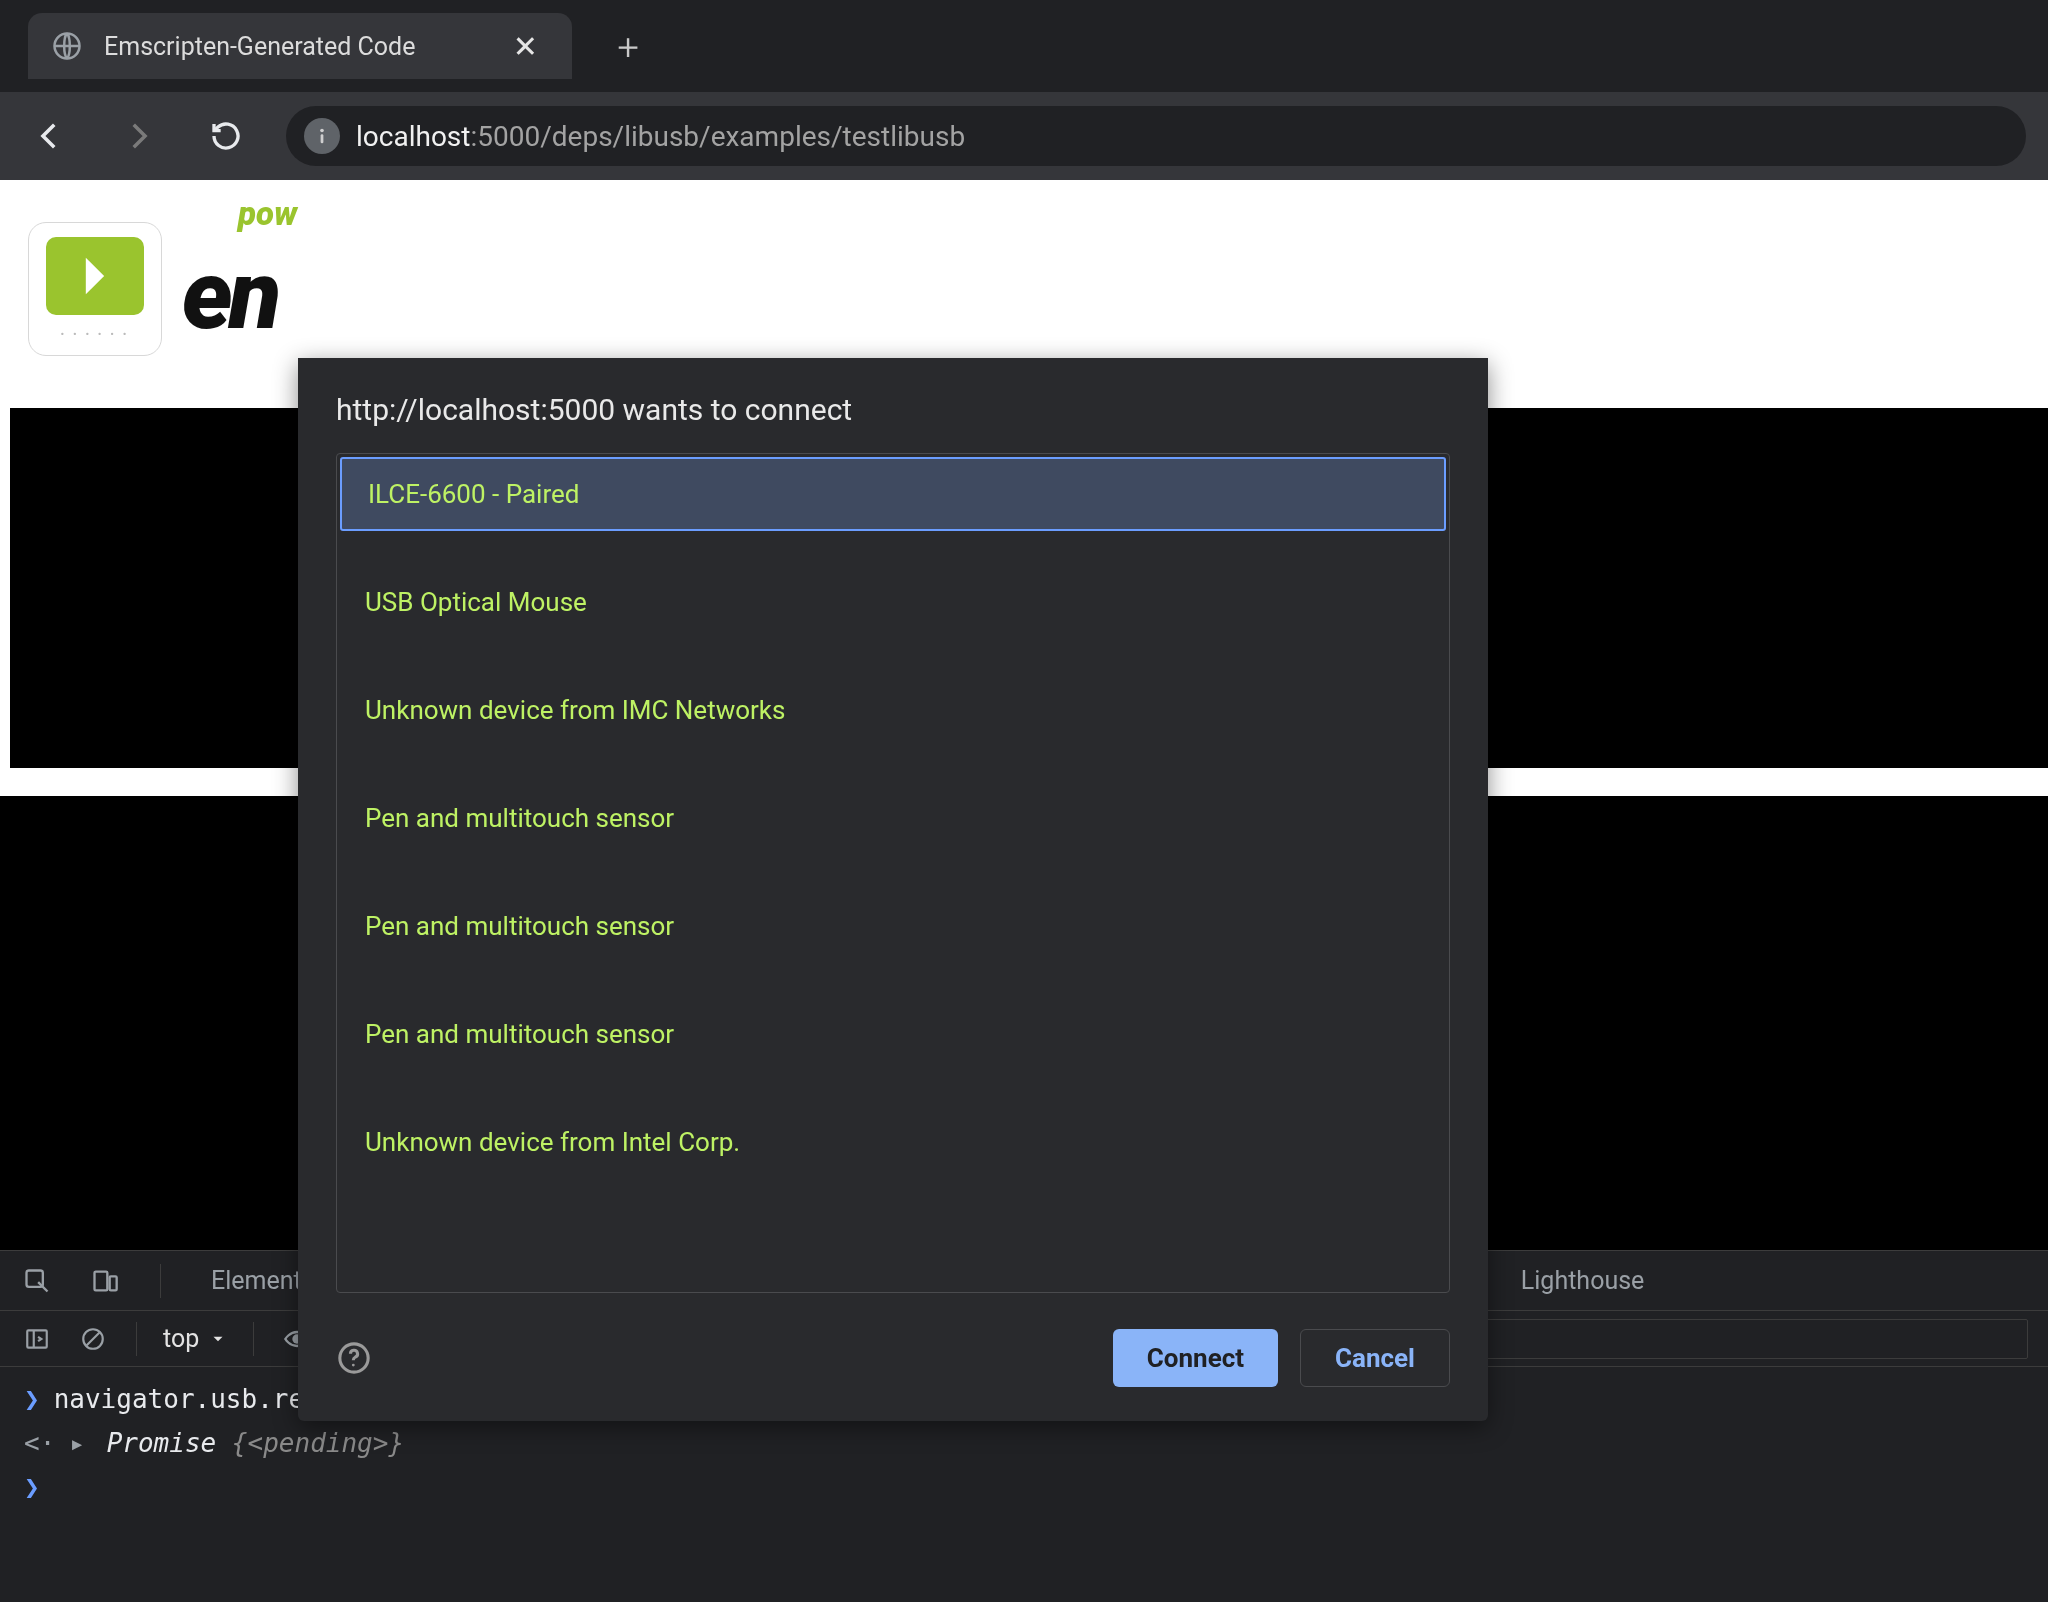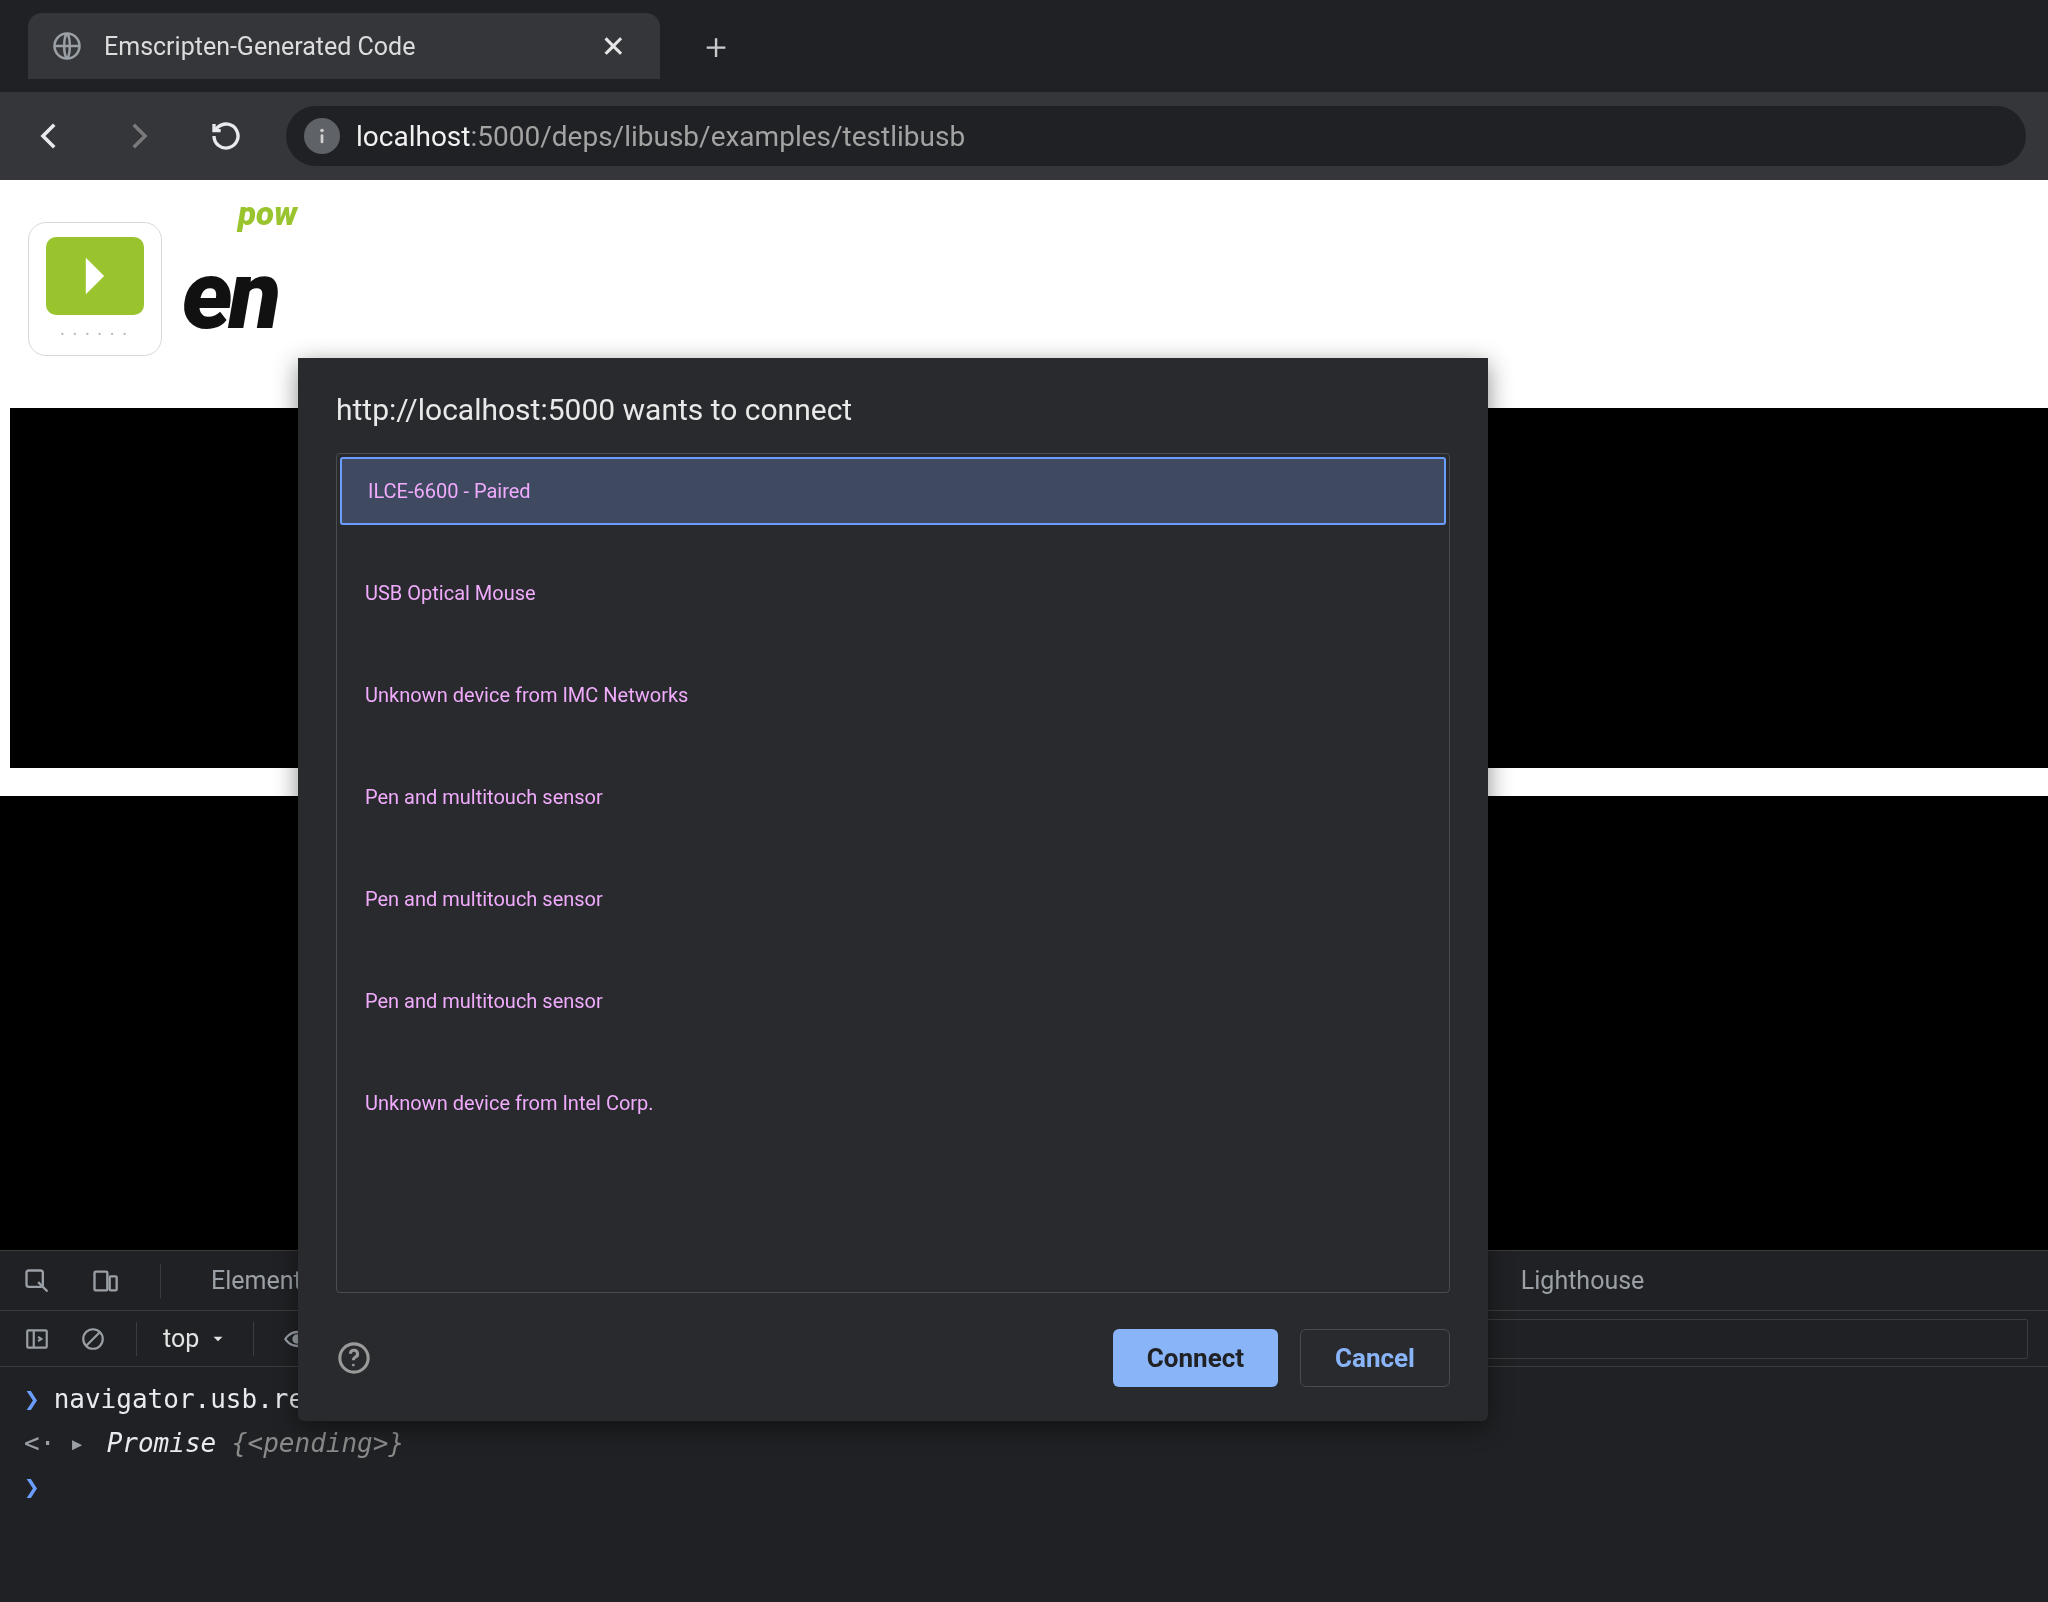--- a/index.html
+++ b/index.html
@@ -19,21 +19,21 @@
     align-items: center;
     padding-left: 28px;
   }
   .tab {
     height: 66px;
     background: #35363a;
     border-radius: 14px 14px 0 0;
     display: flex;
     align-items: center;
     padding: 0 26px 0 24px;
-    width: 632px;
+    width: 544px;
     position: relative;
   }
   .tab-globe {
     width: 30px; height: 30px;
     margin-right: 22px;
     display:flex;align-items:center;justify-content:center;
   }
   .tab-title {
     font-size: 25px;
     color: #dcdcdc;
@@ -159,22 +159,22 @@
     font-size:30px;color:#e9e9e9;margin-bottom:26px;
   }
   .device-list{
     border:1px solid #4a4b4e;
     border-radius:4px;
     height:840px;
     overflow:auto;
   }
   .device-item{
     padding:22px 28px;
-    font-size:20px;
-    color:#f0abfc;
+    font-size:26px;
+    color:#bef264;
     cursor:pointer;
   }
   .device-item + .device-item{margin-top:34px;}
   .device-item.selected{
     background:#3f4a60;
     border:2px solid #6b9dff;
     border-radius:3px;
     margin:3px;
     padding:20px 26px;
   }

